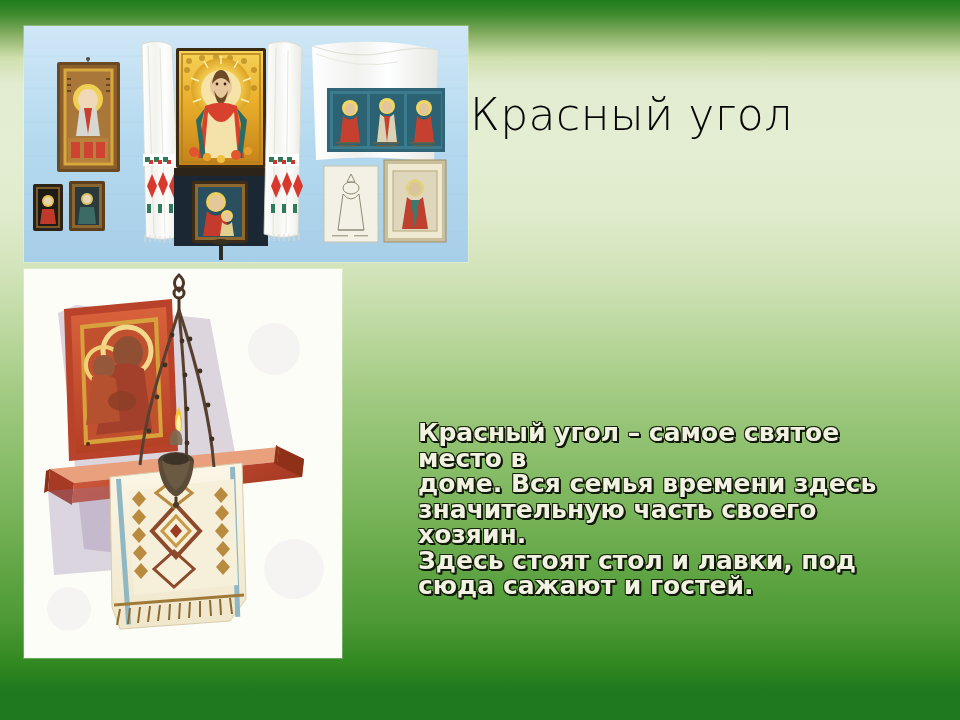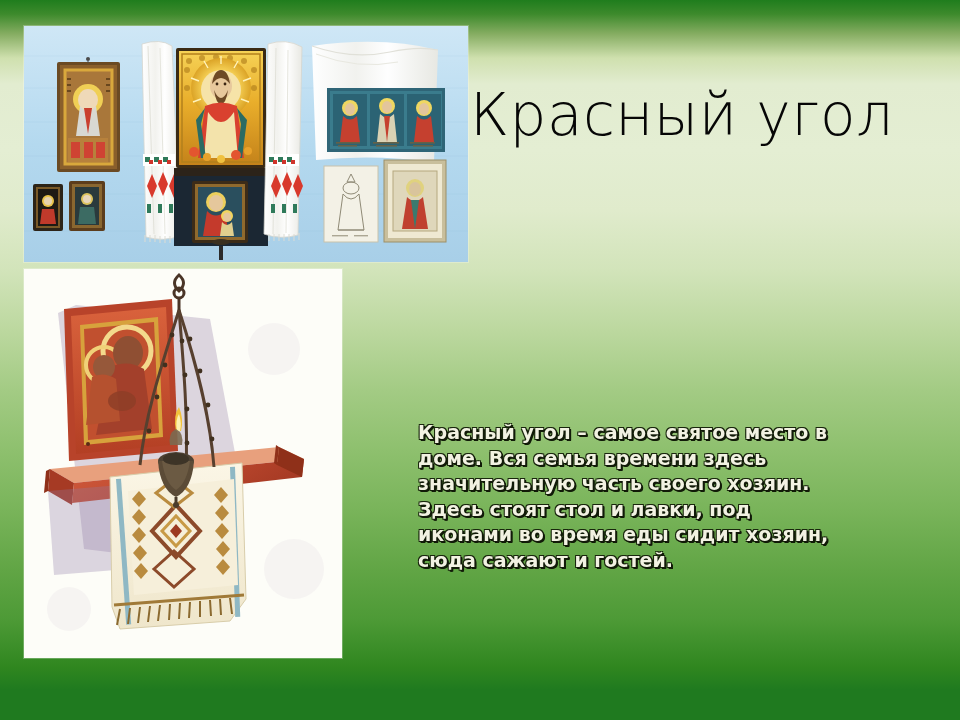--- a/index.html
+++ b/index.html
@@ -29,33 +29,33 @@
         #2f861f 668px,
         #1f7a1f 690px,
         #1f7a1f 720px);
   }
 
   
   #title{
     position:absolute;left:470px;top:82px;width:430px;
     font-family:"DejaVu Sans",sans-serif;
     font-weight:300;
-    font-size:58px;
+    font-size:44px;
     line-height:66px;
     letter-spacing:0.5px;
     color:#060606;
     white-space:nowrap;
   }
 
   
   #body-text{
     position:absolute;left:418px;top:420px;width:482px;
     font-family:"DejaVu Sans",sans-serif;
     font-weight:bold;
-    font-size:19px;
+    font-size:25px;
     line-height:25.5px;
     color:#f2f2e2;
     text-shadow:
        2px 2px 0 #111a08,
        2px 1px 0 #111a08,
        1px 2px 0 #111a08,
        1px 1px 0 #111a08,
       -1px 1px 0 #19260d,
        1px -1px 0 #19260d,
       -1px -1px 0 #19260d;
@@ -497,17 +497,16 @@
     </svg>
   </div>
 
   <div id="title">Красный угол</div>
 
   <div id="body-text">
     <div>Красный угол – самое святое место в</div>
     <div>доме. Вся семья времени здесь</div>
     <div>значительную часть своего хозяин.</div>
     <div>Здесь стоят стол и лавки,  под</div>
-    <div>иконами во время еды сидит хозяин,</div>
     <div>сюда сажают и гостей.</div>
   </div>
 
 </div>
 
 </body></html>

